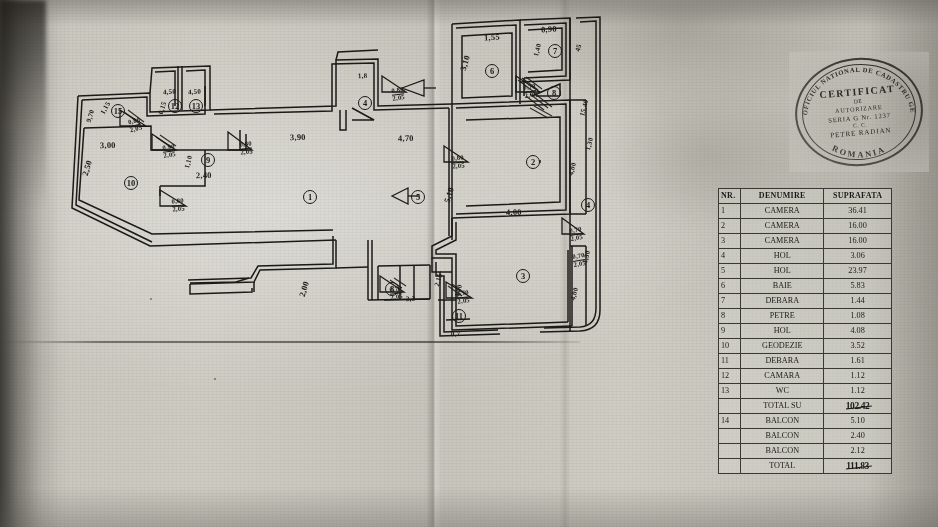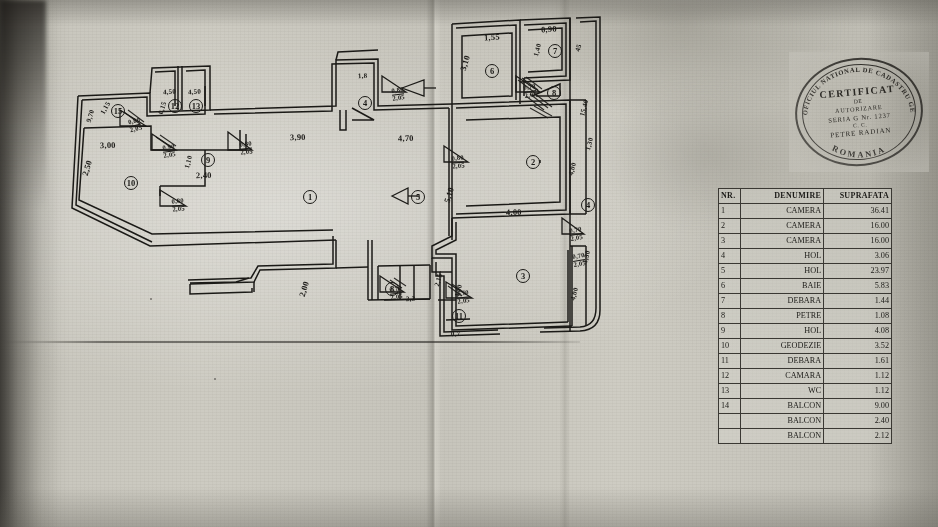--- a/index.html
+++ b/index.html
@@ -84,21 +84,21 @@
     font-size:8.5px;line-height:12px;text-align:center;font-weight:700;
   }
   
   #tbl{
     position:absolute;left:718px;top:188px;width:174px;
     border-collapse:collapse;background:rgba(255,255,255,.10);padding-left:16px;
   }
   #tbl td,#tbl th{
     border:1px solid #3a3833;color:#1c1b18;
     font-family:"Liberation Serif",serif;font-size:8.2px;
-    padding:0 2px;height:14.2px;line-height:14px;text-align:right;
+    padding:0 2px;height:14.2px;line-height:14px;text-align:center;
     background:rgba(210,208,200,.30);
   }
   #tbl th{font-weight:700;font-size:8px;letter-spacing:.3px;}
   #tbl td.nr,#tbl th.nr{width:19px;text-align:left;}
   #tbl td.nm,#tbl th.nm{width:72px;}
   #tbl td.sf,#tbl th.sf{width:59px;}
   #tbl td.hand{font-weight:700;font-size:9.5px;letter-spacing:-.4px;}
   .ovr{position:relative;}
   .ovr .strike{
     position:absolute;left:0px;top:6px;width:26px;height:1.3px;
@@ -408,33 +408,43 @@
           <td class="nr">12</td>
           <td class="nm">CAMARA</td>
           <td class="sf">1.12</td>
         </tr>
         <tr>
           <td class="nr">13</td>
           <td class="nm">WC</td>
           <td class="sf">1.12</td>
         </tr>
         <tr>
+          <td class="nr"></td>
+          <td class="nm">TOTAL SU</td>
+          <td class="sf hand"><span class="ovr">102.42<span class="strike"></span></span></td>
+        </tr>
+        <tr>
           <td class="nr">14</td>
           <td class="nm">BALCON</td>
-          <td class="sf">9.00</td>
+          <td class="sf">5.10</td>
         </tr>
         <tr>
           <td class="nr"></td>
           <td class="nm">BALCON</td>
           <td class="sf">2.40</td>
         </tr>
         <tr>
           <td class="nr"></td>
           <td class="nm">BALCON</td>
           <td class="sf">2.12</td>
+        </tr>
+        <tr>
+          <td class="nr"></td>
+          <td class="nm">TOTAL</td>
+          <td class="sf hand"><span class="ovr">111.83<span class="strike"></span></span></td>
         </tr>
       </tbody>
   </table>
 
   <div id="stamp">
     <div class="ring"></div>
     <div class="ring2"></div>
     <svg class="arc" viewBox="0 0 128 108">
       <defs>
         <path id="arcTop" d="M 12,62 A 52,46 0 0 1 116,58"></path>

